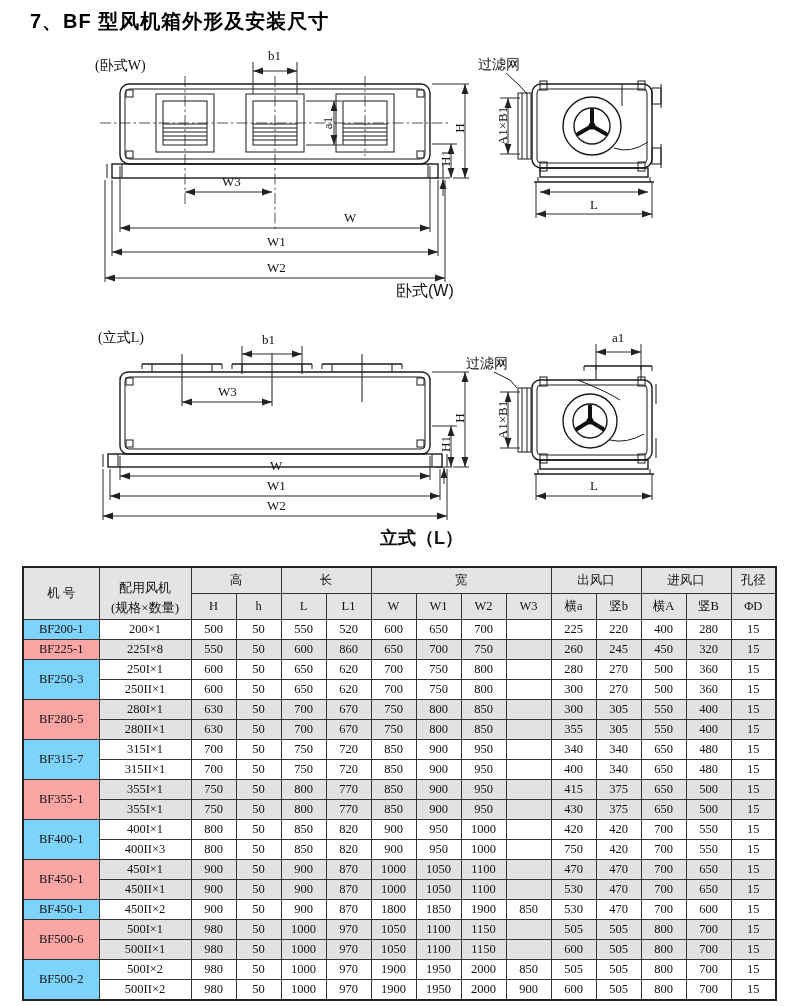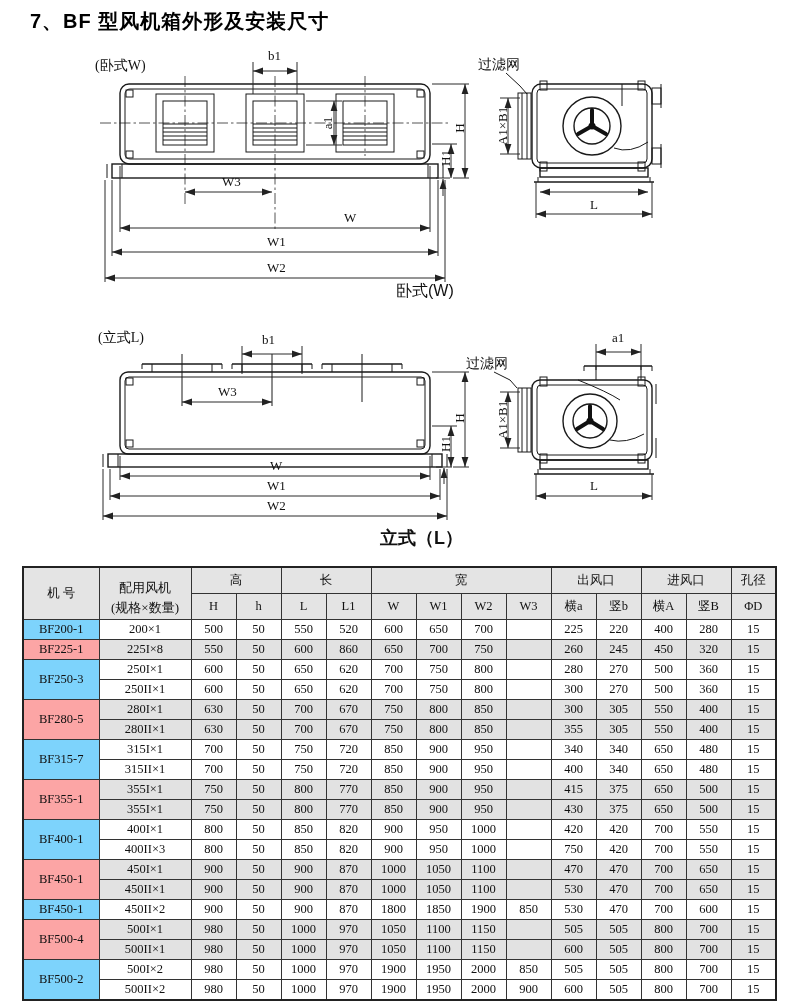--- a/index.html
+++ b/index.html
@@ -660,21 +660,21 @@
           <td>1850</td>
           <td>1900</td>
           <td>850</td>
           <td>530</td>
           <td>470</td>
           <td>700</td>
           <td>600</td>
           <td>15</td>
         </tr>
         <tr class="shaded">
-          <td rowspan="2" class="machine">BF500-4</td>
+          <td rowspan="2" class="machine">BF500-6</td>
           <td>500I×1</td>
           <td>980</td>
           <td>50</td>
           <td>1000</td>
           <td>970</td>
           <td>1050</td>
           <td>1100</td>
           <td>1150</td>
           <td></td>
           <td>505</td>

